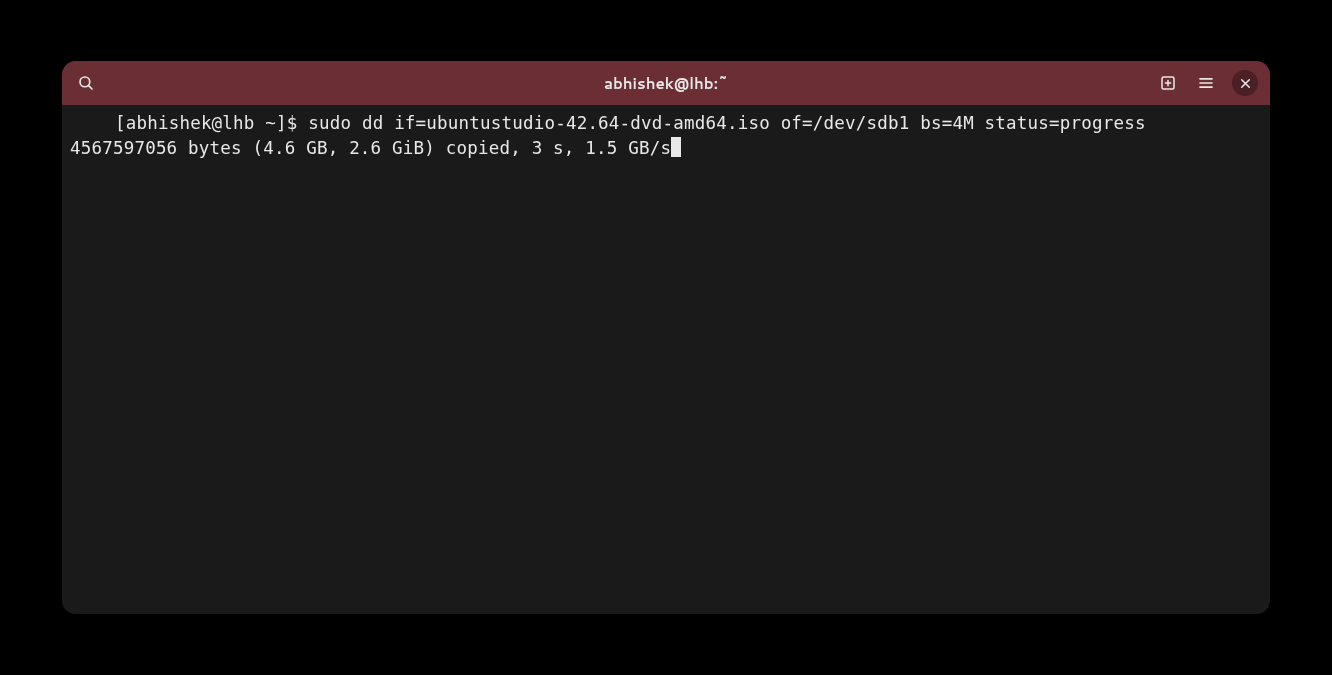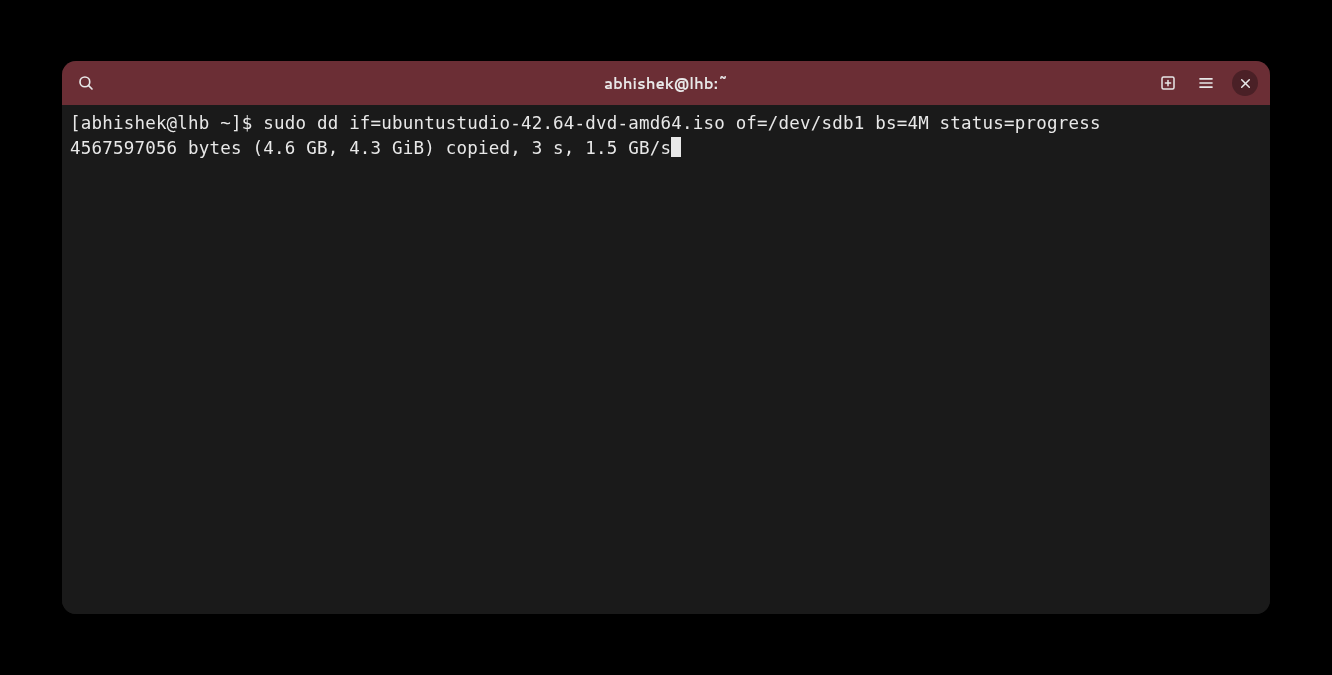--- a/index.html
+++ b/index.html
@@ -74,20 +74,21 @@
       padding: 6px 8px;
       color: #e8e8e8;
       font-size: 17.5px;
       line-height: 1.45;
       white-space: pre;
       font-family: 'DejaVu Sans Mono', 'Liberation Mono', 'Noto Sans Mono', monospace;
       letter-spacing: 0.2px;
     }
     .prompt-line {
       display: inline;
+      margin-left: 45px;
     }
     .cursor {
       display: inline-block;
       width: 10px;
       height: 20px;
       background: #e8e8e8;
       vertical-align: text-bottom;
       margin-bottom: 1px;
     }
   </style>
@@ -122,14 +123,14 @@
       </div>
       <div class="icon-btn close-btn">
         <svg width="13" height="13" viewBox="0 0 24 24" fill="none" stroke="currentColor" stroke-width="2.8" stroke-linecap="round">
           <line x1="5" y1="5" x2="19" y2="19"></line>
           <line x1="19" y1="5" x2="5" y2="19"></line>
         </svg>
       </div>
     </div>
   </div>
   <div class="terminal-body"><span class="prompt-line">[abhishek@lhb ~]$ </span><span>sudo dd if=ubuntustudio-42.64-dvd-amd64.iso of=/dev/sdb1 bs=4M status=progress</span>
-<span>4567597056 bytes (4.6 GB, 4.3 GiB) copied, 3 s, 1.5 GB/s</span><span class="cursor"></span></div>
+<span>4567597056 bytes (4.6 GB, 2.6 GiB) copied, 3 s, 1.5 GB/s</span><span class="cursor"></span></div>
 </div>
 
 </body></html>

